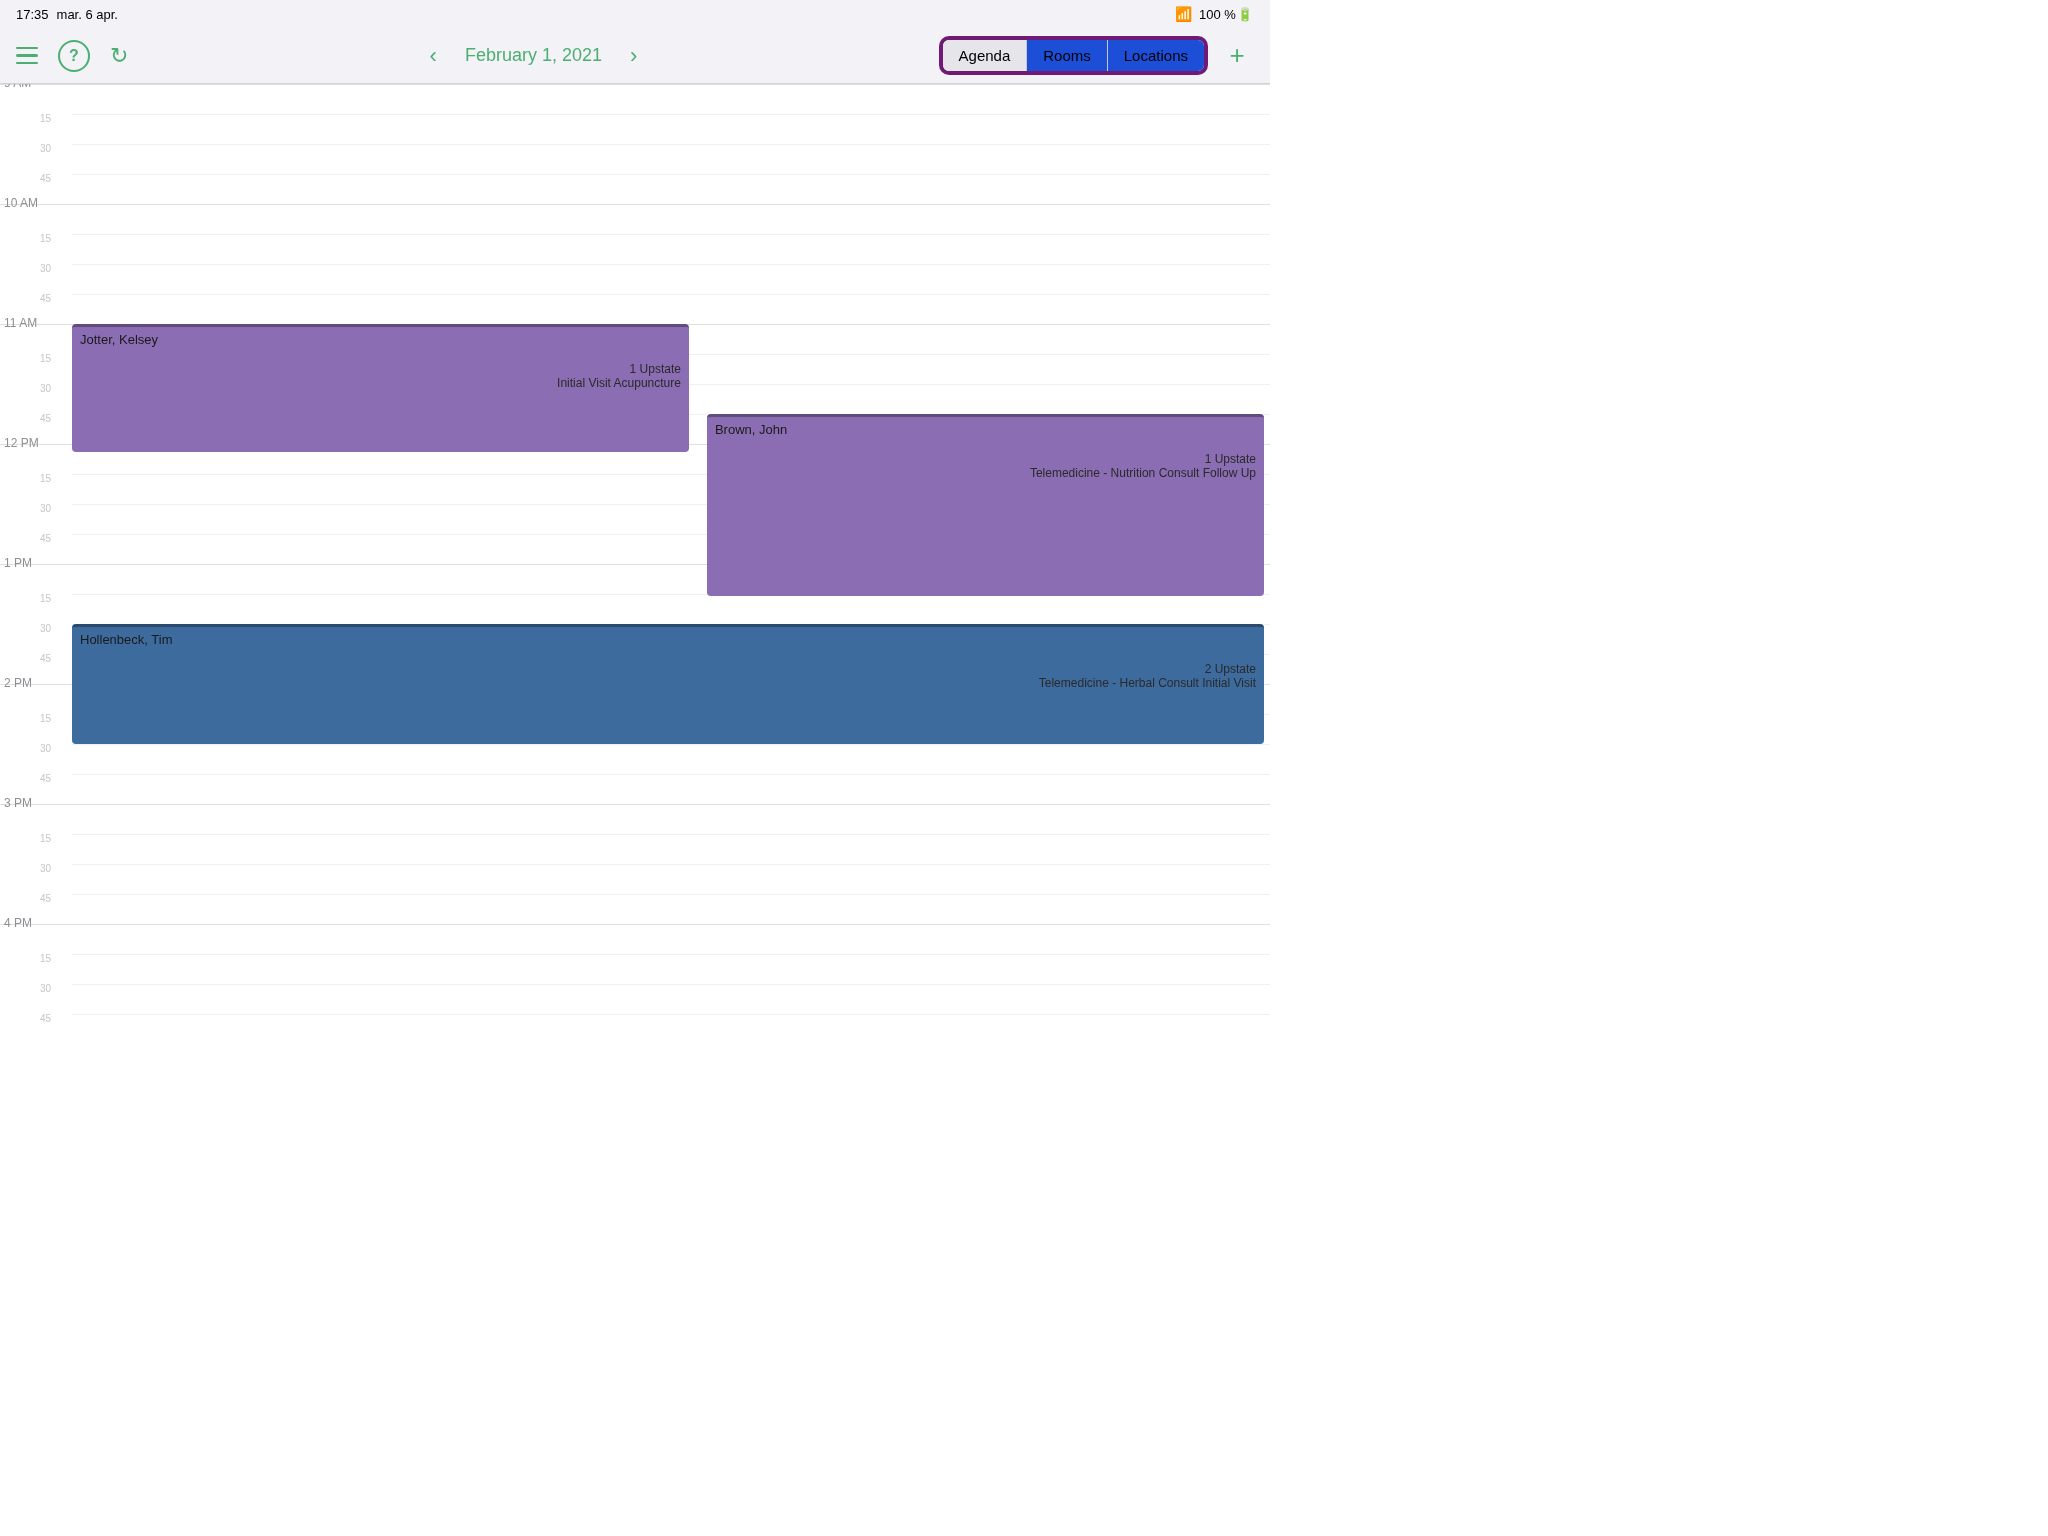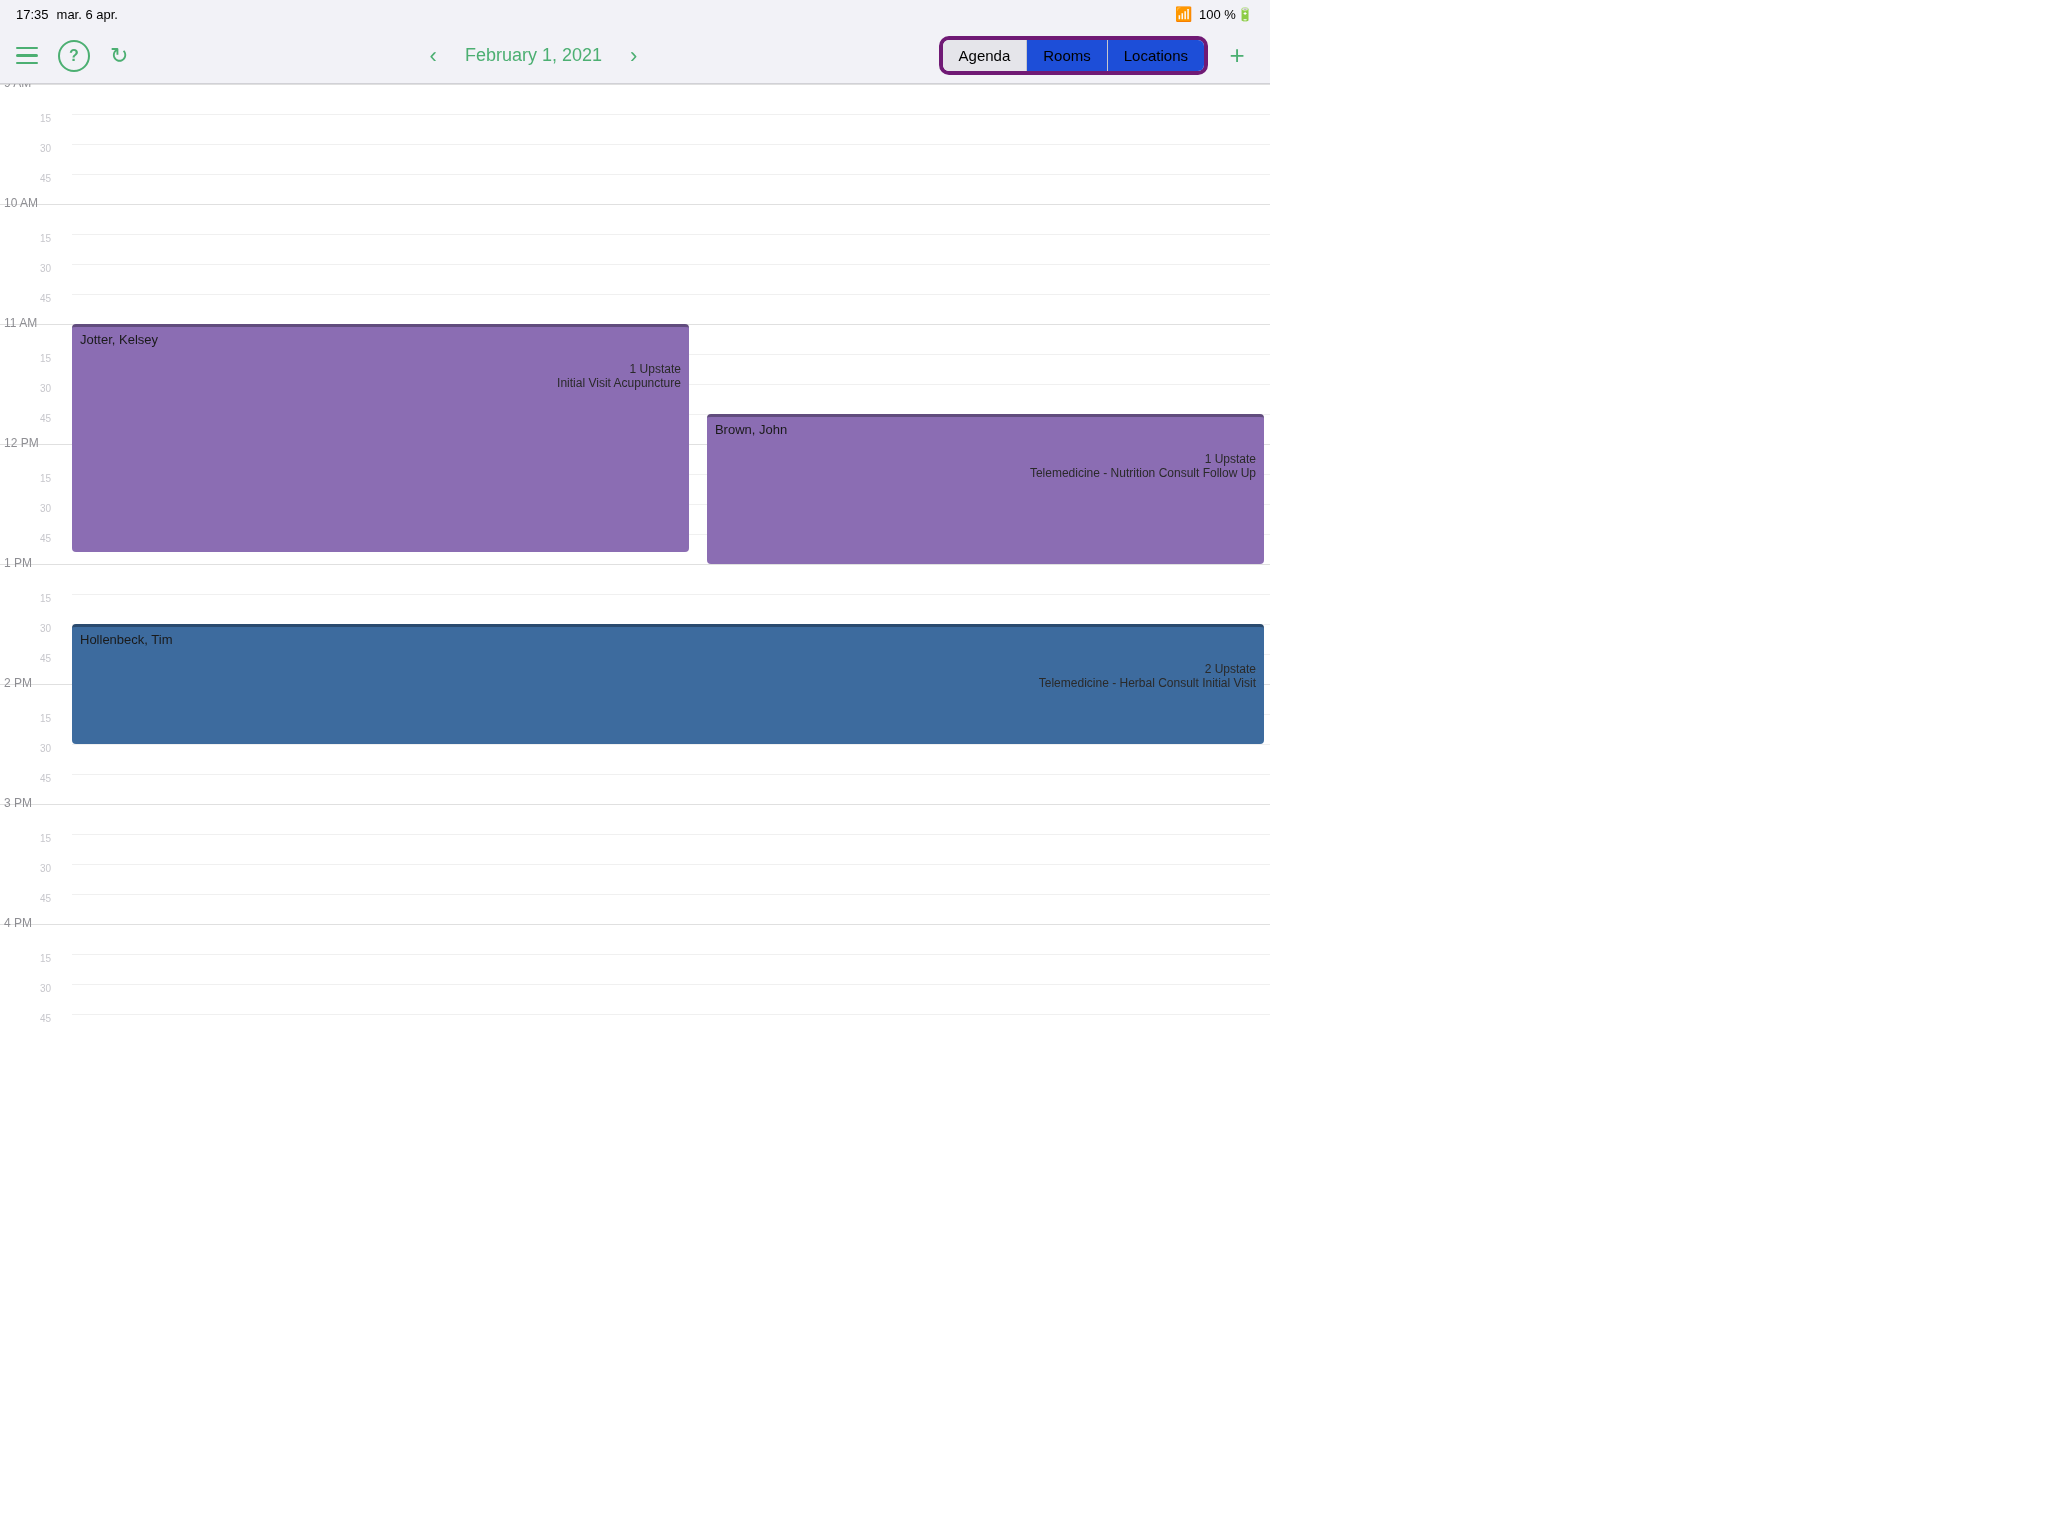--- a/index.html
+++ b/index.html
@@ -298,25 +298,25 @@
       <div class="quarter-line" style="top: 660px;"></div>
       <div class="quarter-line" style="top: 690px;"></div>
       <div class="hour-line" style="top: 720px;"></div>
       <div class="quarter-line" style="top: 750px;"></div>
       <div class="quarter-line" style="top: 780px;"></div>
       <div class="quarter-line" style="top: 810px;"></div>
       <div class="hour-line" style="top: 840px;"></div>
       <div class="quarter-line" style="top: 870px;"></div>
       <div class="quarter-line" style="top: 900px;"></div>
       <div class="quarter-line" style="top: 930px;"></div>
-      <div class="event event-purple" style="top: 240px; height: 228px; left: 0%; width: 51.5%;">
+      <div class="event event-purple" style="top: 240px; height: 128px; left: 0%; width: 51.5%;">
         <div class="event-name">Jotter, Kelsey</div>
         <div class="event-meta">1 Upstate<br>Initial Visit Acupuncture</div>
       </div>
-      <div class="event event-purple" style="top: 330px; height: 150px; left: 53%; width: 46.5%;">
+      <div class="event event-purple" style="top: 330px; height: 182px; left: 53%; width: 46.5%;">
         <div class="event-name">Brown, John</div>
         <div class="event-meta">1 Upstate<br>Telemedicine - Nutrition Consult Follow Up</div>
       </div>
       <div class="event event-blue" style="top: 540px; height: 120px; left: 0%; width: 99.5%;">
         <div class="event-name">Hollenbeck, Tim</div>
         <div class="event-meta">2 Upstate<br>Telemedicine - Herbal Consult Initial Visit</div>
       </div>
     </div>
 </div>
 

